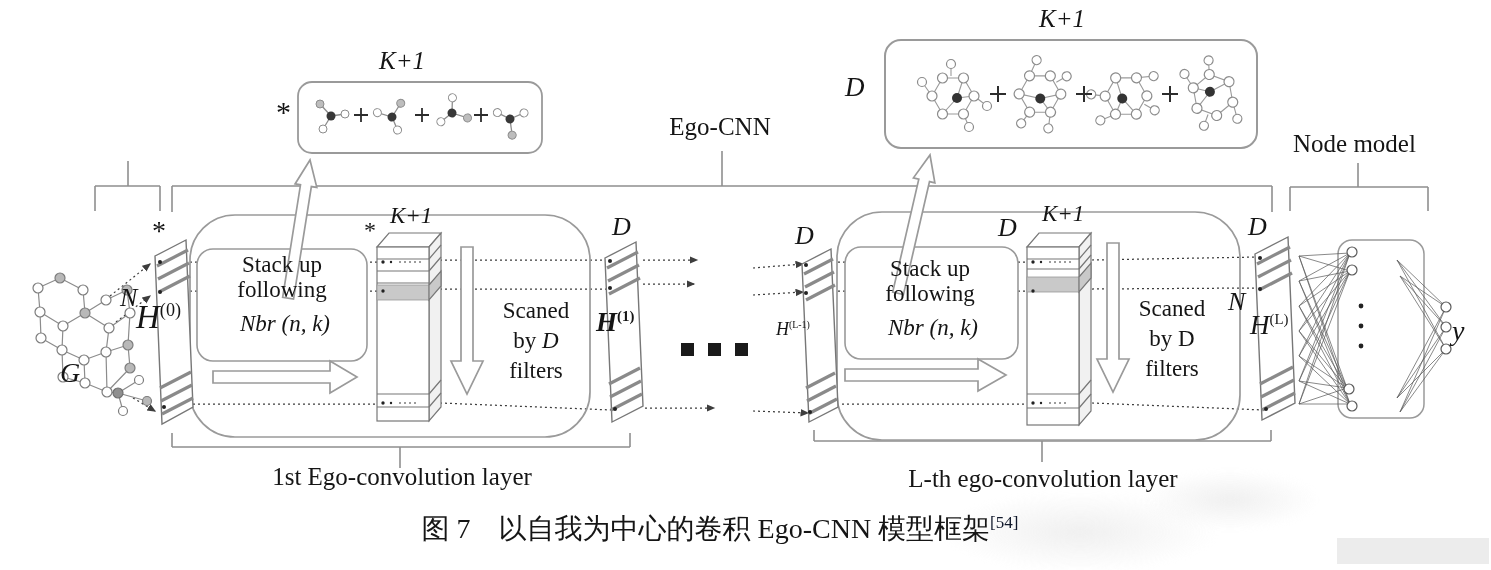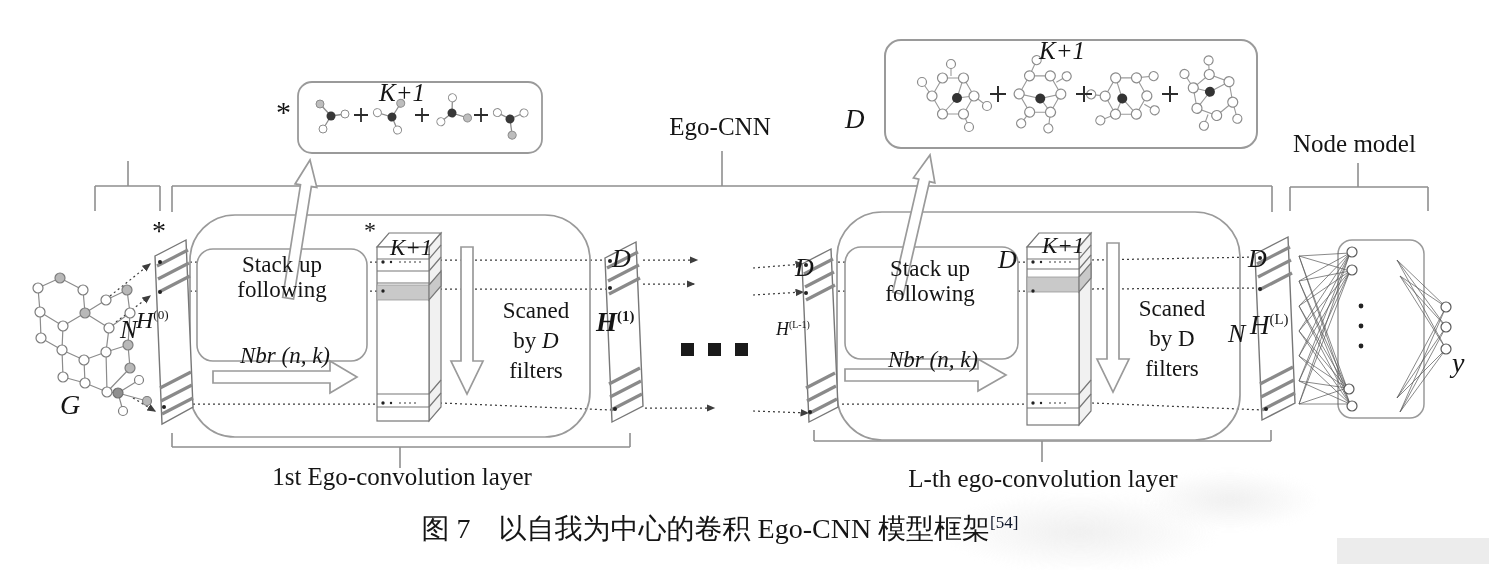--- a/index.html
+++ b/index.html
@@ -1,20 +1,20 @@
 <!DOCTYPE html>
 <html><head>
 <meta charset="utf-8">
 <style>
   html,body{margin:0;padding:0;background:#ffffff;}
   .stage{position:relative;width:1491px;height:570px;background:#ffffff;overflow:hidden;
          font-family:"Liberation Serif","DejaVu Serif",serif;color:#151515;}
   .art{position:absolute;left:0;top:0;}
   .lbl{position:absolute;white-space:nowrap;color:#151515;line-height:1.05;}
-  .it{font-style:italic;margin-top:32px;}
+  .it{font-style:italic;}
   .ctr{transform:translateX(-50%);}
   .lbl sup{font-size:0.55em;}
   .ref{color:#0f172a;font-size:17px;vertical-align:super;line-height:0;}
   .wm{position:absolute;pointer-events:none;}
   .wm-rect{background:#e6e6e6;opacity:.75;}
   .wm-blob{background:radial-gradient(ellipse at center,#ececec 0%,rgba(236,236,236,0) 70%);filter:blur(3px);opacity:.8;}
 </style>
 </head>
 <body>
 
@@ -284,21 +284,21 @@
         <rect x="735" y="343" width="13" height="13"></rect>
     </g>
   </svg>
 
   <div class="lbl ctr" style="left:720px;top:114px;font-size:25px;">Ego-CNN</div>
   <div class="lbl" style="left:1293px;top:131px;font-size:25px;">Node model</div>
 
   <div class="lbl it" style="left:60px;top:358px;font-size:28px;">G</div>
   <div class="lbl" style="left:152px;top:216px;font-size:28px;">*</div>
   <div class="lbl it" style="left:120px;top:284px;font-size:26px;">N</div>
-  <div class="lbl" style="left:136px;top:308px;font-size:24px;"><span class="it">H</span><sup>(0)</sup></div>
+  <div class="lbl" style="left:136px;top:300px;font-size:33px;"><span class="it">H</span><sup>(0)</sup></div>
 
   <div class="lbl" style="left:276px;top:96px;font-size:30px;">*</div>
   <div class="lbl it ctr" style="left:402px;top:48px;font-size:25px;">K+1</div>
 
   <div class="lbl it" style="left:845px;top:73px;font-size:27px;">D</div>
   <div class="lbl it ctr" style="left:1062px;top:6px;font-size:25px;">K+1</div>
 
   <div class="lbl ctr" style="left:282px;top:253px;font-size:23px;">Stack up</div>
   <div class="lbl ctr" style="left:282px;top:278px;font-size:23px;">following</div>
   <div class="lbl it ctr" style="left:285px;top:312px;font-size:23px;">Nbr (n, k)</div>

